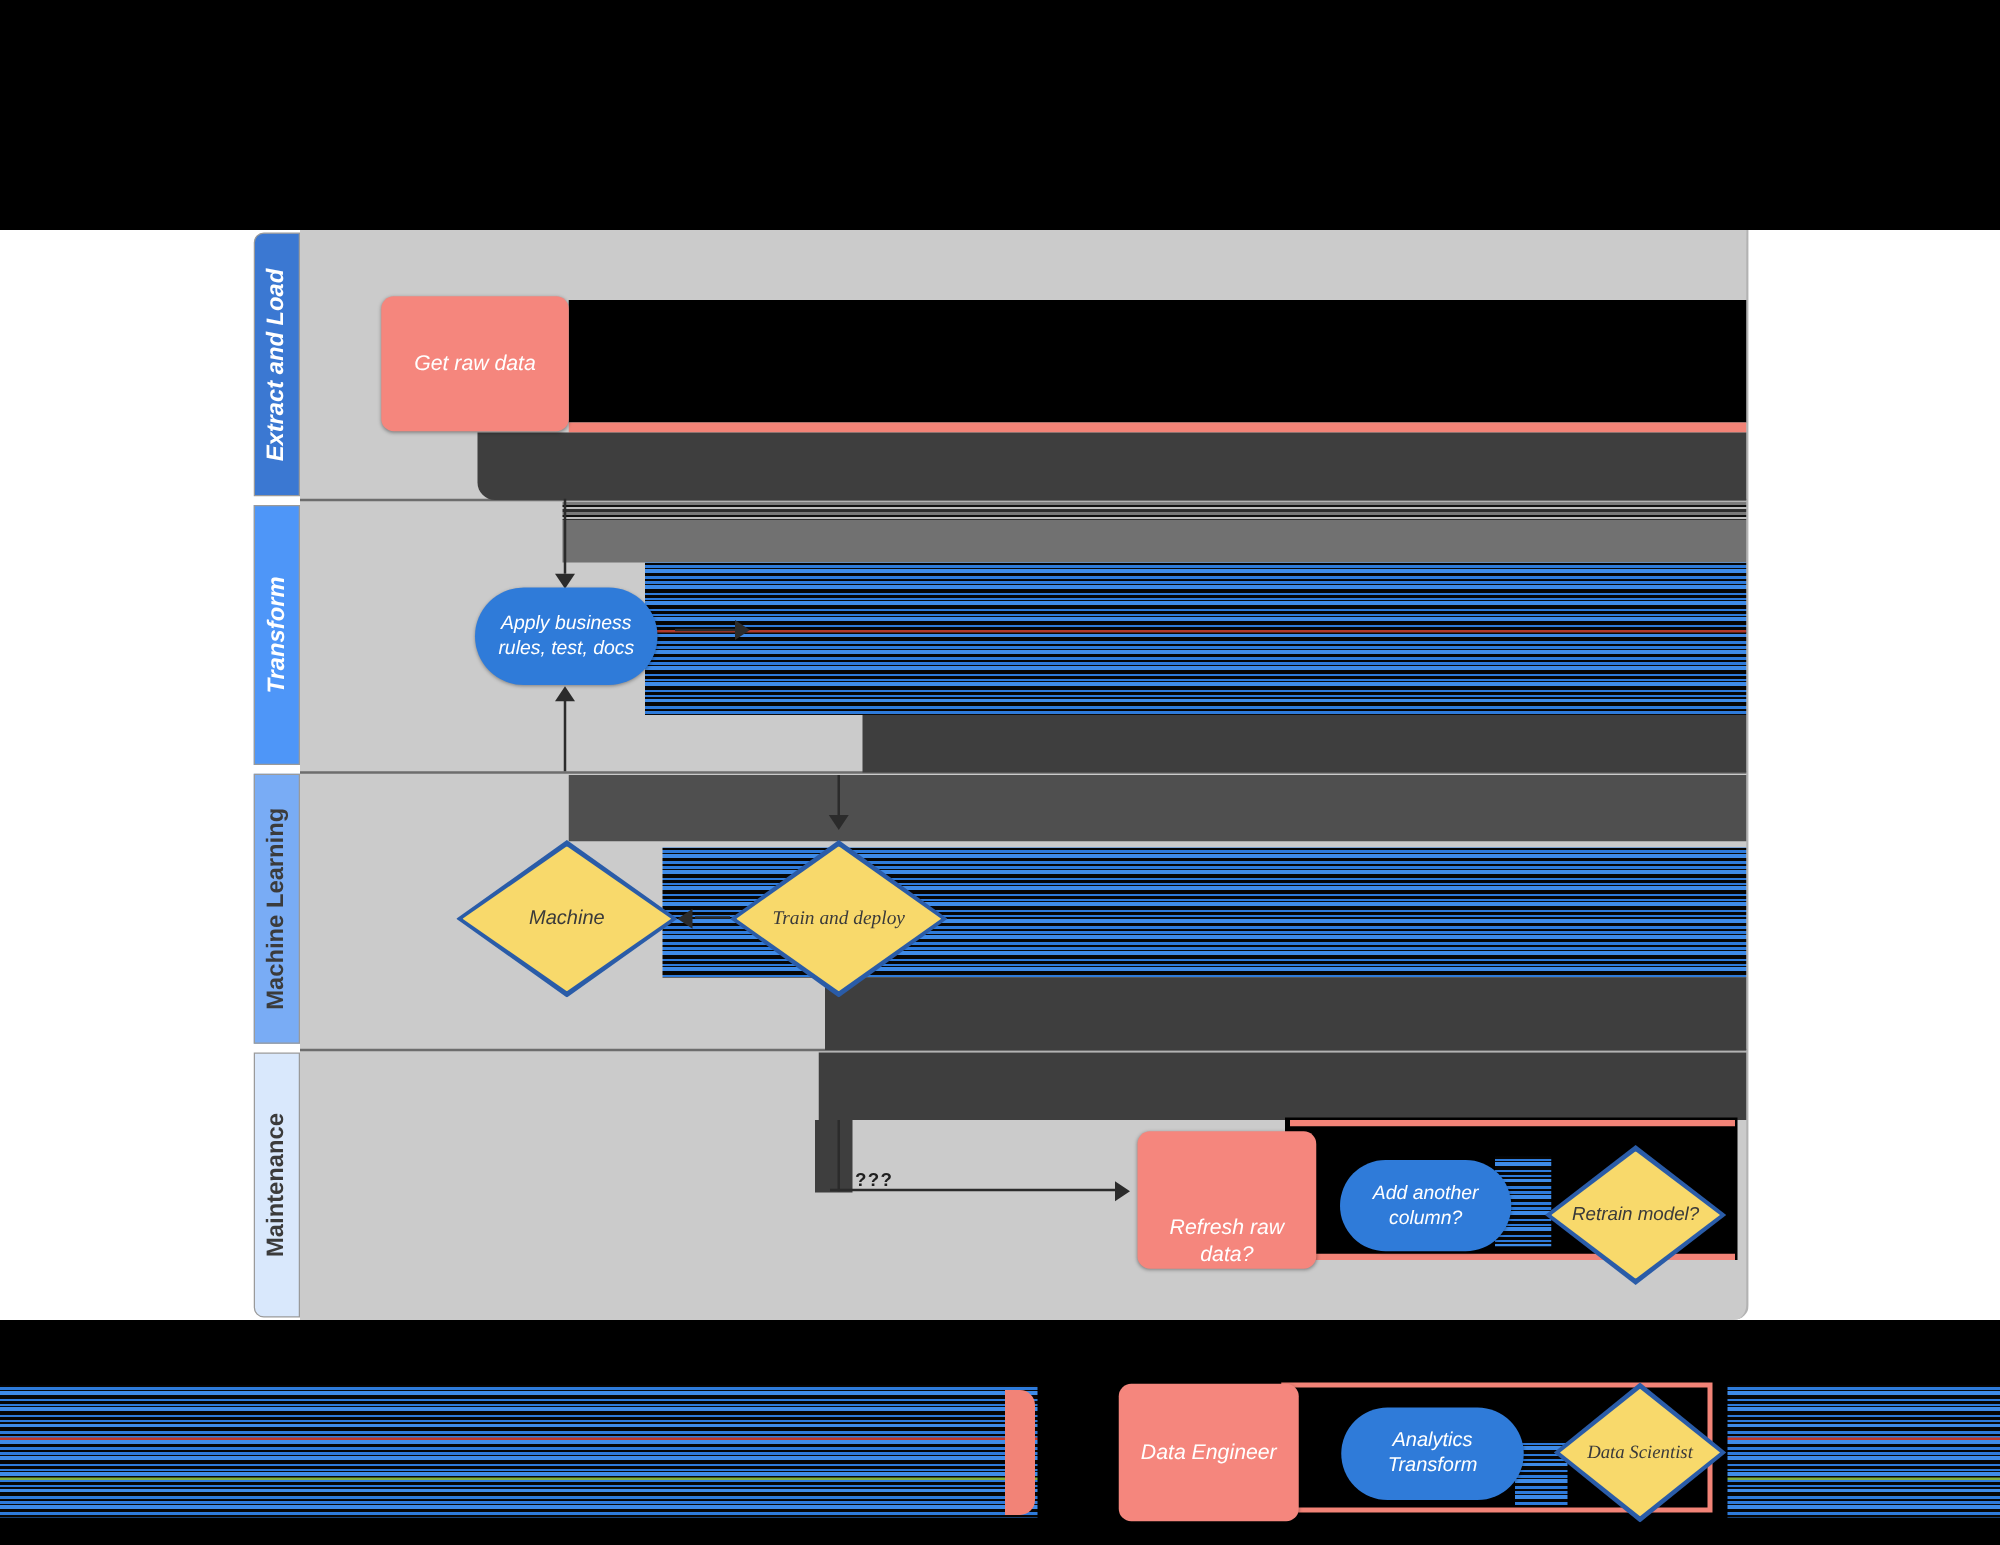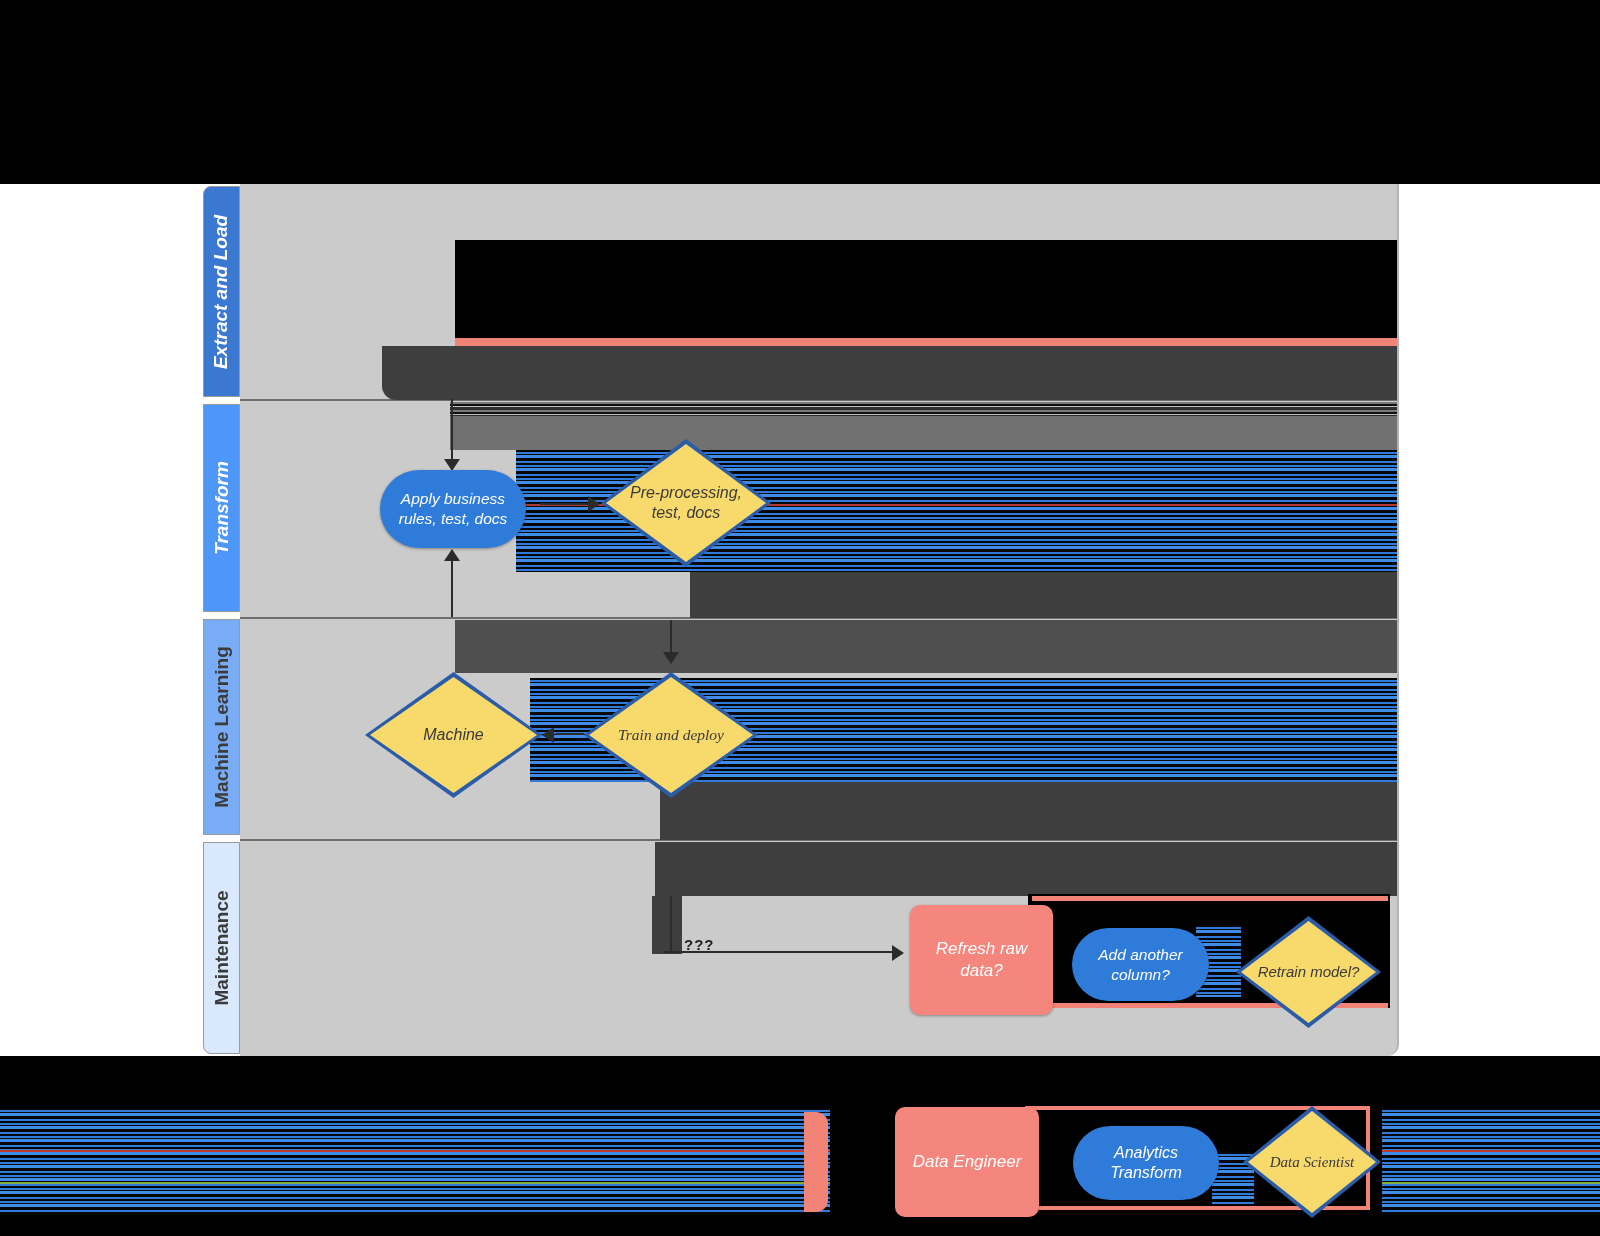--- a/index.html
+++ b/index.html
@@ -118,44 +118,42 @@
   <div class="abs arr arr-down" style="left:663px;top:652px;"></div>
 
   <div class="abs edge" style="left:556px;top:733px;width:28px;height:2px;"></div>
   <div class="abs arr arr-left" style="left:542px;top:727px;"></div>
 
   <div class="abs edge" style="left:670px;top:896px;width:2px;height:57px;"></div>
   <div class="abs edge" style="left:664px;top:951px;width:228px;height:2px;"></div>
   <div class="abs arr arr-right" style="left:892px;top:945px;"></div>
   <div class="abs edge-label" style="left:684px;top:936px;">???</div>
 
+  <div class="abs node node-rect" style="left:305px;top:237px;width:150px;height:108px;">
+    <span>Get raw data</span>
+  </div>
 
   <div class="abs node node-stadium" style="left:380px;top:470px;width:146px;height:78px;">
     <span>Apply business rules, test, docs</span>
   </div>
 
-  <div class="abs diamond" style="left:601px;top:439px;width:170px;height:128px;">
-    <div class="d-border"></div>
-    <div class="d-fill"></div>
-    <div class="d-label" style="padding:0 20px;">Pre-processing, test, docs</div>
-  </div>
 
   <div class="abs diamond" style="left:365px;top:672px;width:177px;height:126px;">
     <div class="d-border"></div>
     <div class="d-fill"></div>
     <div class="d-label">Machine</div>
   </div>
 
   <div class="abs diamond" style="left:584px;top:672px;width:174px;height:126px;font-family:Liberation Serif, serif;">
     <div class="d-border"></div>
     <div class="d-fill"></div>
     <div class="d-label nowrap" style="font-size:15.5px;">Train and deploy</div>
   </div>
 
-  <div class="abs node node-rect" style="left:910px;top:905px;width:143px;height:110px;">
+  <div class="abs node node-rect" style="left:910px;top:905px;width:143px;height:110px;align-items:flex-end;">
     <span>Refresh raw data?</span>
   </div>
 
   <div class="abs node node-stadium" style="left:1072px;top:928px;width:137px;height:73px;">
     <span>Add another column?</span>
   </div>
 
   <div class="abs diamond" style="left:1236px;top:916px;width:145px;height:112px;">
     <div class="d-border"></div>
     <div class="d-fill"></div>

